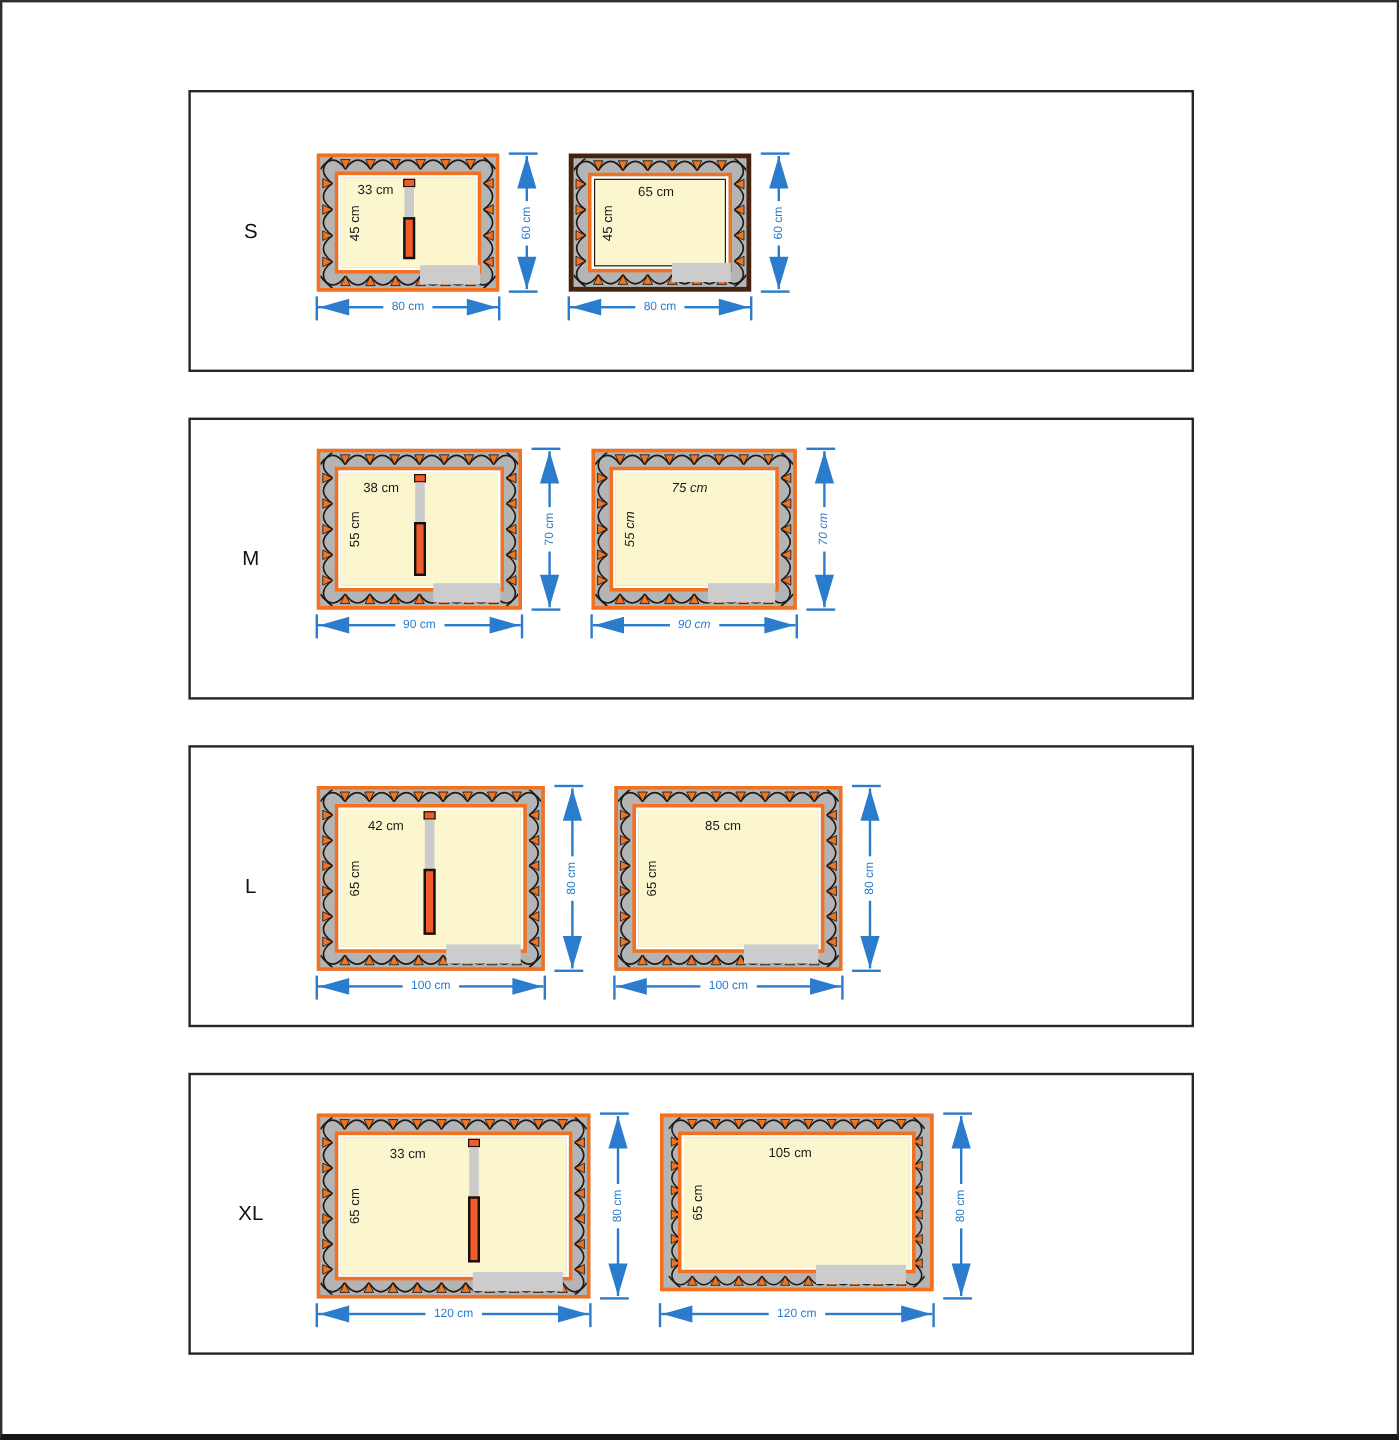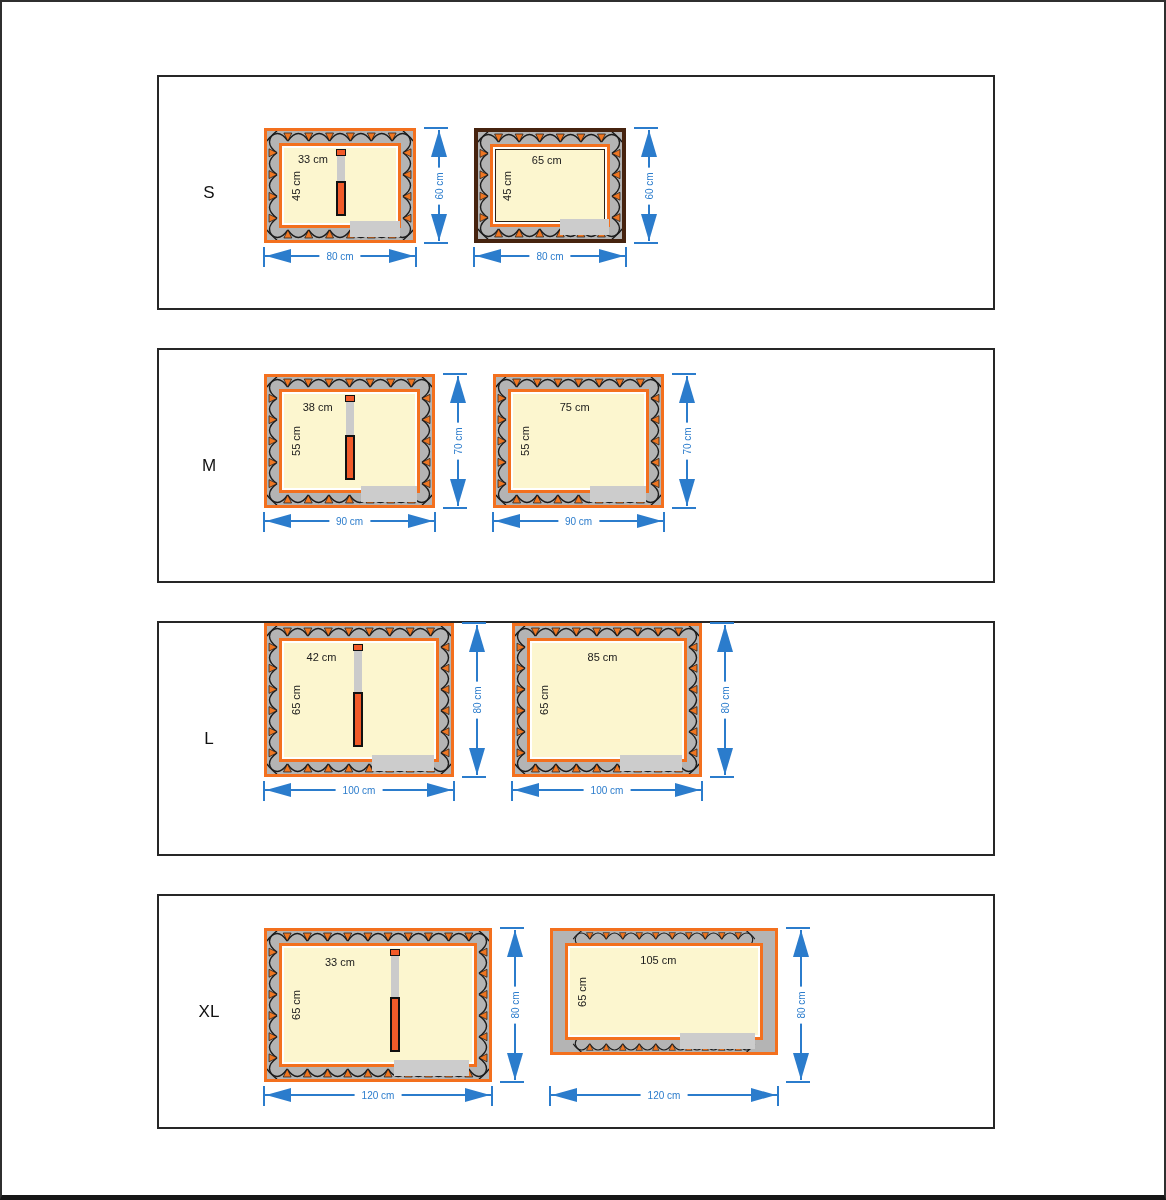--- a/index.html
+++ b/index.html
@@ -330,21 +330,21 @@
         <div class="tick t-right"></div>
         <div class="hline"></div>
         <div class="tri tri-left"></div>
         <div class="tri tri-right"></div>
         <span class="hdim-label">90 cm</span>
       </div>
     </div>
   </div>
 
   <div class="plan-block">
-    <div class="plan-wrap" style="width: 171px; height: 134px;">
+    <div class="plan-wrap" style="width: 171px; height: 134px; font-style: italic;">
       <div class="plan" style="width: 171px; height: 134px;">
         <svg class="hatch" xmlns="http://www.w3.org/2000/svg" viewBox="0 0 165 128">
                   <rect x="0" y="0" width="165" height="128" fill="#b4b4b4"></rect>
                   <g fill="none" stroke="#1b1b1b" stroke-width="1.4">
                     <path d="M 0 10 Q 10.3125 -5 20.625 10"></path>
                     <path d="M 0 118 Q 10.3125 133 20.625 118"></path>
                     <path d="M 20.625 10 Q 30.9375 -5 41.25 10"></path>
                     <path d="M 20.625 118 Q 30.9375 133 41.25 118"></path>
                     <path d="M 41.25 10 Q 51.5625 -5 61.875 10"></path>
                     <path d="M 41.25 118 Q 51.5625 133 61.875 118"></path>
@@ -425,21 +425,21 @@
         <div class="tri tri-right"></div>
         <span class="hdim-label">90 cm</span>
       </div>
     </div>
   </div>
 </div>
   </section>
 
   <section class="panel">
     <div class="panel-label">L</div>
-    <div class="plans-row" style="">
+    <div class="plans-row" style="padding-top: 32px;">
   <div class="plan-block">
     <div class="plan-wrap" style="width: 190px; height: 154px;">
       <div class="plan" style="width: 190px; height: 154px;">
         <svg class="hatch" xmlns="http://www.w3.org/2000/svg" viewBox="0 0 184 148">
                   <rect x="0" y="0" width="184" height="148" fill="#b4b4b4"></rect>
                   <g fill="none" stroke="#1b1b1b" stroke-width="1.4">
                     <path d="M 0 10 Q 10.222222222222221 -5 20.444444444444443 10"></path>
                     <path d="M 0 138 Q 10.222222222222221 153 20.444444444444443 138"></path>
                     <path d="M 20.444444444444443 10 Q 30.666666666666664 -5 40.888888888888886 10"></path>
                     <path d="M 20.444444444444443 138 Q 30.666666666666664 153 40.888888888888886 138"></path>
@@ -749,21 +749,21 @@
         <div class="hline"></div>
         <div class="tri tri-left"></div>
         <div class="tri tri-right"></div>
         <span class="hdim-label">120 cm</span>
       </div>
     </div>
   </div>
 
   <div class="plan-block">
     <div class="plan-wrap" style="width: 228px; height: 154px;">
-      <div class="plan" style="width: 228px; height: 127px;">
+      <div class="plan" style="width: 228px; height: 148px;">
         <svg class="hatch" xmlns="http://www.w3.org/2000/svg" viewBox="0 0 222 148">
                   <rect x="0" y="0" width="222" height="148" fill="#b4b4b4"></rect>
                   <g fill="none" stroke="#1b1b1b" stroke-width="1.4">
                     <path d="M 0 10 Q 10.090909090909092 -5 20.181818181818183 10"></path>
                     <path d="M 0 138 Q 10.090909090909092 153 20.181818181818183 138"></path>
                     <path d="M 20.181818181818183 10 Q 30.272727272727273 -5 40.36363636363637 10"></path>
                     <path d="M 20.181818181818183 138 Q 30.272727272727273 153 40.36363636363637 138"></path>
                     <path d="M 40.36363636363637 10 Q 50.45454545454546 -5 60.54545454545455 10"></path>
                     <path d="M 40.36363636363637 138 Q 50.45454545454546 153 60.54545454545455 138"></path>
                     <path d="M 60.54545454545455 10 Q 70.63636363636364 -5 80.72727272727273 10"></path>

